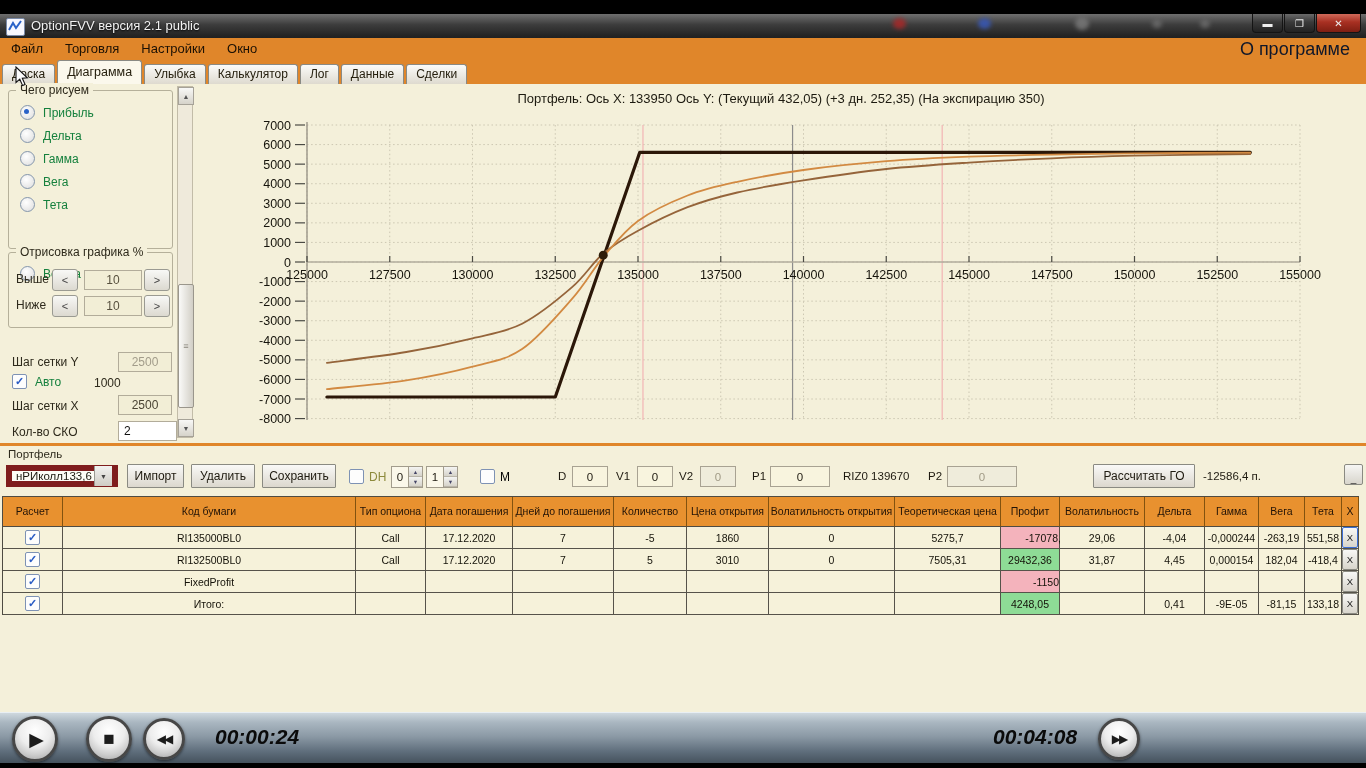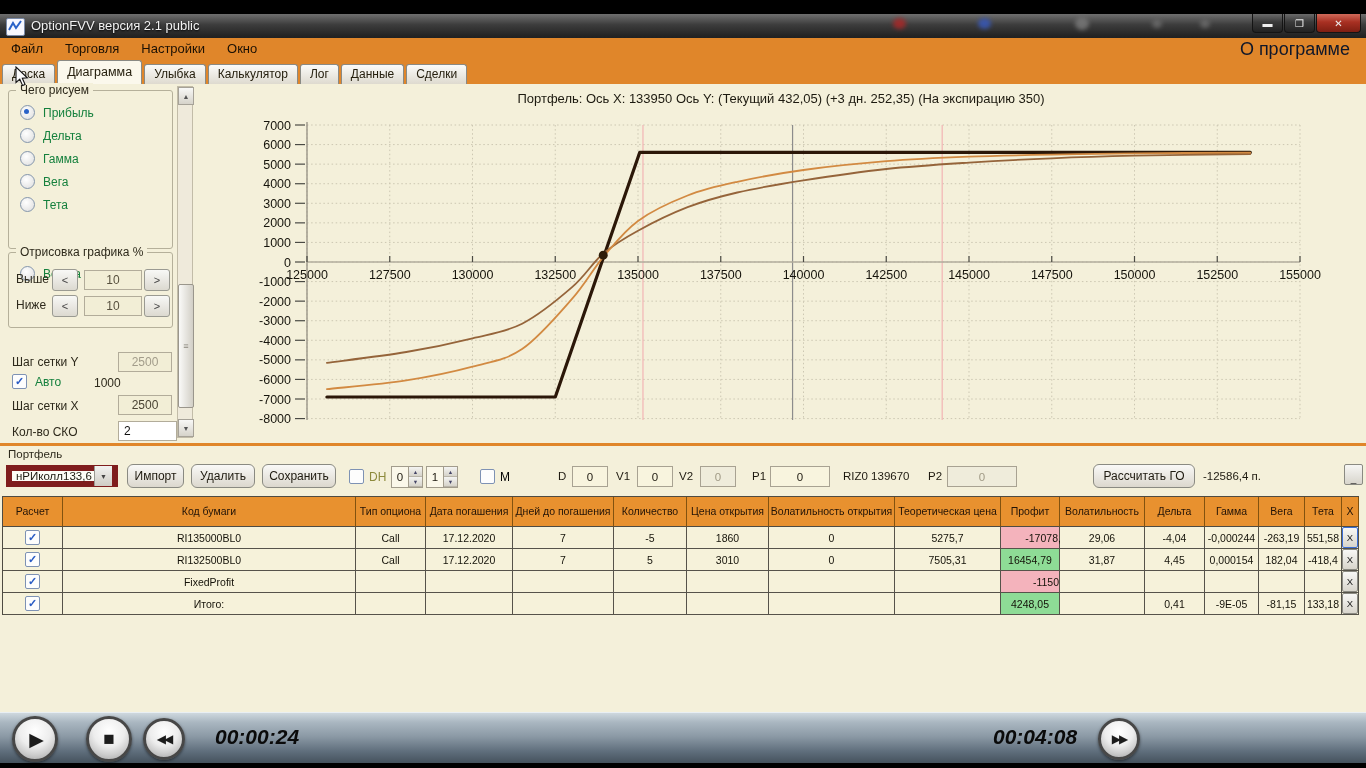--- a/index.html
+++ b/index.html
@@ -66,21 +66,21 @@
   
   .sep{position:absolute;left:0;top:429px;width:1366px;height:3px;background:#e0862a;}
   .portfolio{position:absolute;left:0;top:432px;width:1366px;height:266px;background:#f4f0da;}
   .pf-label{position:absolute;left:8px;top:2px;font-size:11.5px;color:#2e2a1c;}
   .toolbar{position:absolute;left:0;top:14px;width:1366px;height:34px;}
   .combo{position:absolute;left:6px;top:5px;width:112px;height:22px;border:6px solid #7f1d1d;
     background:#fdfdf6;display:flex;align-items:center;box-sizing:border-box;}
   .combo-text{flex:1;font-size:11.5px;color:#1c1a10;padding-left:4px;white-space:nowrap;overflow:hidden;}
   .combo-btn{width:17px;height:20px;background:linear-gradient(#f2f2f0,#cfccc4);border-left:1px solid #9a9a92;
     font-size:7px;color:#444;display:flex;align-items:center;justify-content:center;}
-  .btn{position:absolute;top:4px;height:24px;border:1px solid #8a8a82;border-radius:6px;
+  .btn{position:absolute;top:4px;height:24px;border:1px solid #8a8a82;border-radius:1px;
     background:linear-gradient(#f9f9f7,#dcd8ce);font-size:12px;color:#1e1a10;
     display:flex;align-items:center;justify-content:center;box-sizing:border-box;}
   .tb-cb{position:absolute;top:9px;display:flex;align-items:center;}
   .tb-cb .lab{margin-left:5px;font-size:12px;}
   .spin{position:absolute;top:6px;height:20px;display:flex;border:1px solid #a29c8c;background:#fbf8ea;}
   .spin-val{width:16px;font-size:11.5px;display:flex;align-items:center;justify-content:center;color:#1e1a10;}
   .spin-arr{width:13px;display:flex;flex-direction:column;border-left:1px solid #a29c8c;}
   .spin-arr span{flex:1;font-size:5.5px;color:#446;background:linear-gradient(#f4f4f2,#d6d3ca);
     display:flex;align-items:center;justify-content:center;border-bottom:1px solid #b8b4a8;}
   .fld{position:absolute;top:6px;height:19px;border:1px solid #a8a292;background:#f8f4de;
@@ -417,21 +417,21 @@
             <span class="cb">✓</span>
           </div>
           <div class="cell">RI132500BL0</div>
           <div class="cell">Call</div>
           <div class="cell">17.12.2020</div>
           <div class="cell">7</div>
           <div class="cell">5</div>
           <div class="cell">3010</div>
           <div class="cell">0</div>
           <div class="cell">7505,31</div>
-          <div class="cell pos">16454,79</div>
+          <div class="cell pos">29432,36</div>
           <div class="cell">31,87</div>
           <div class="cell">4,45</div>
           <div class="cell">0,000154</div>
           <div class="cell">182,04</div>
           <div class="cell">-418,4</div>
           <div class="cell">
             <span class="xbtn">X</span>
           </div>
         </div>
         <div class="trow">

